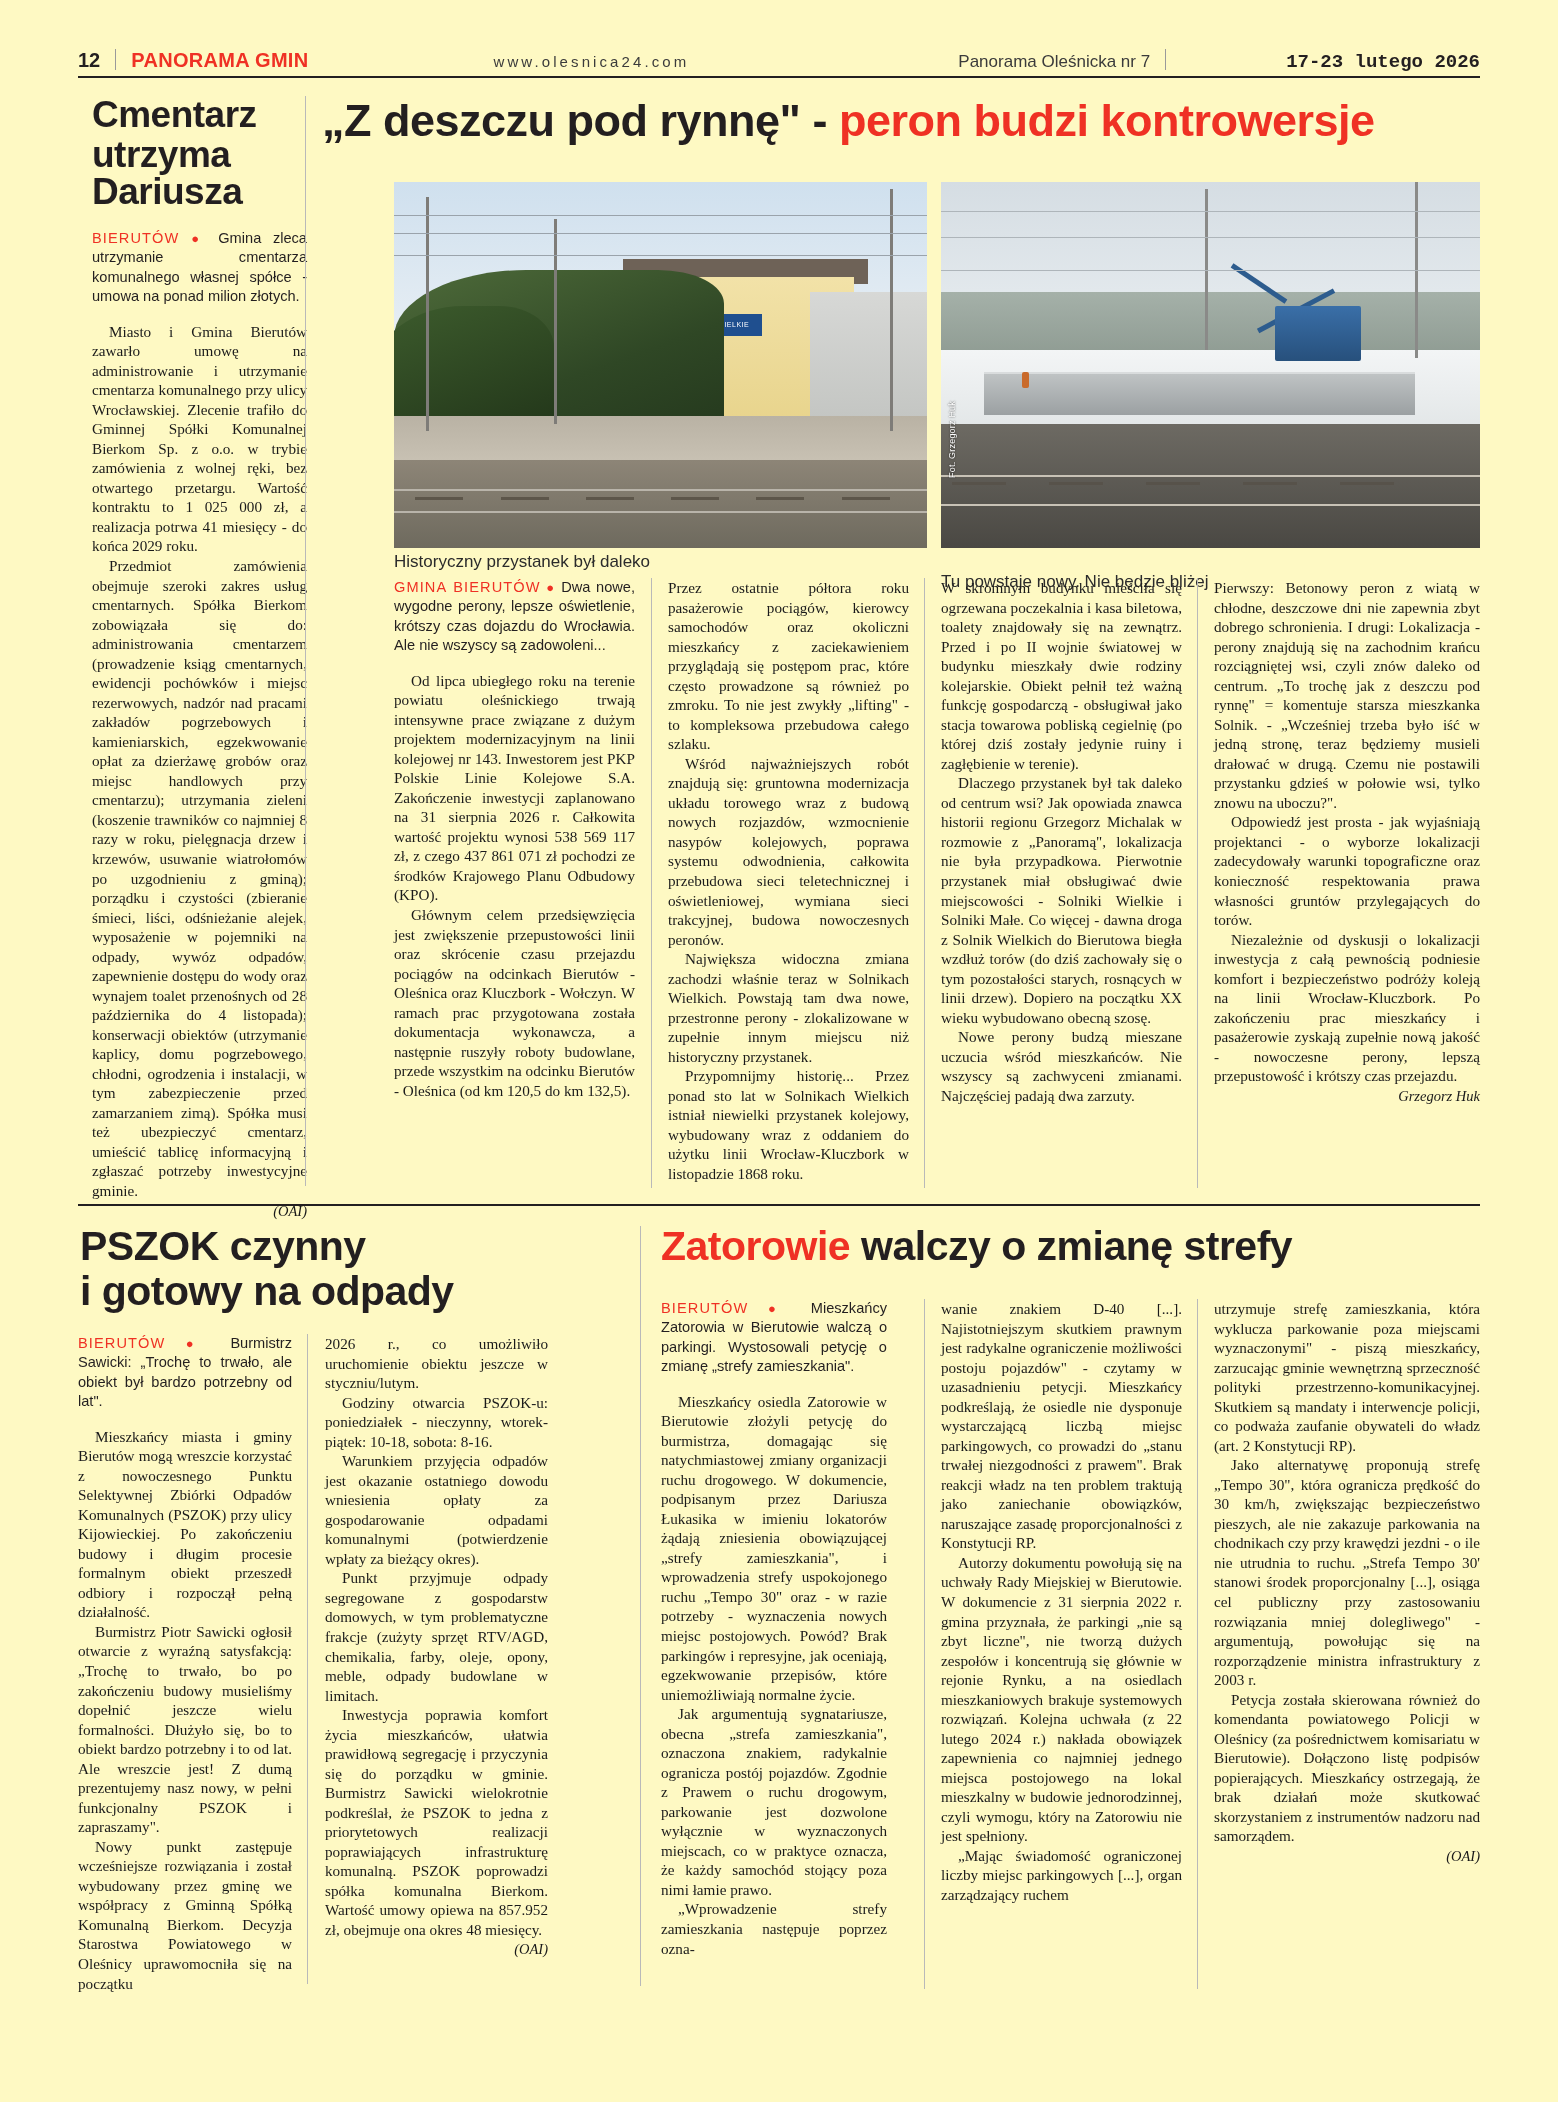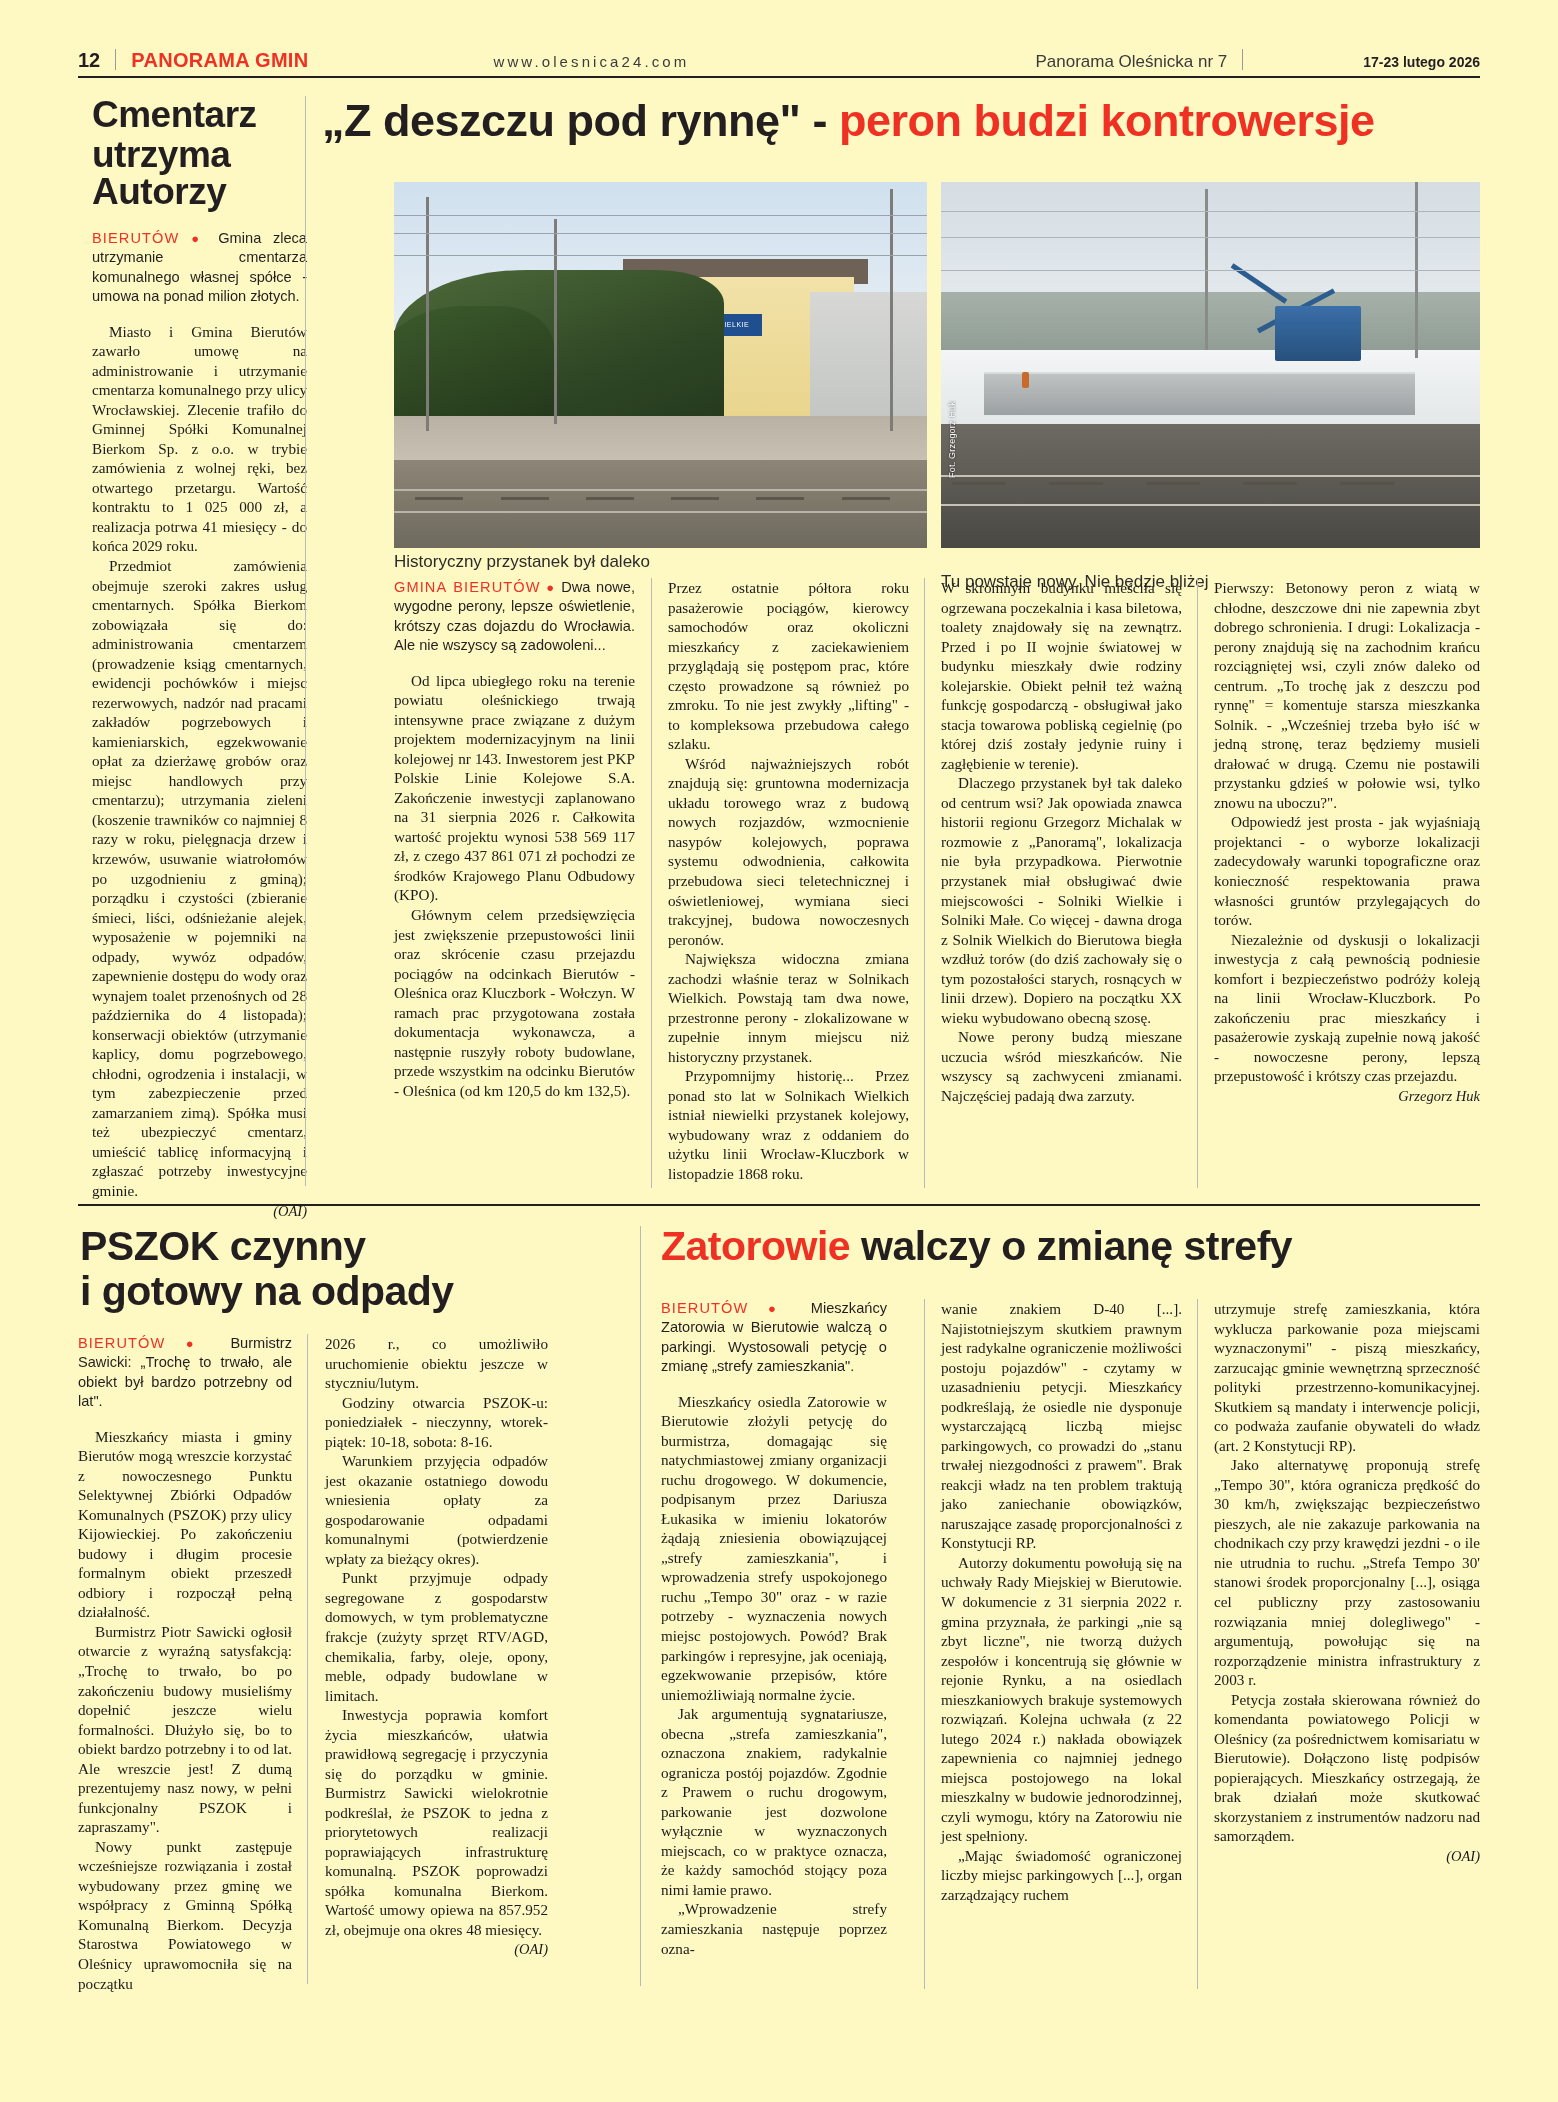--- a/index.html
+++ b/index.html
@@ -62,23 +62,23 @@
     margin-left: auto;
     display: flex;
     align-items: baseline;
   }
   .mh-issue {
     font-family: "Liberation Sans", sans-serif;
     font-size: 17px;
     color: #3b3b3b;
   }
   .mh-date {
-    font-family: Liberation Sans, sans-serif;
+    font-family: Liberation Mono, monospace;
     font-weight: bold;
-    font-size: 14px;
+    font-size: 19px;
     color: #231f20;
     margin-left: 105px;
   }
   .rule-top {
     position: absolute;
     left: 78px;
     top: 76px;
     width: 1402px;
     height: 2px;
     background: #231f20;
@@ -287,21 +287,21 @@
       <span class="mh-issue">Panorama Oleśnicka nr 7</span>
       <span class="mh-divider"></span>
       <span class="mh-date">17-23 lutego 2026</span>
     </span>
   </div>
   <div class="rule-top"></div>
 
   <div style="position:absolute;left:92px;top:96px;width:215px;">
     <div class="hl-black" style="font-size:37px;">
       <div>Cmentarz</div>
-      <div style="margin-top:3px;">utrzyma Autorzy</div>
+      <div style="margin-top:3px;">utrzyma Dariusza</div>
     </div>
 
     <div class="lead" style="margin-top:19px;">
       <span class="place">BIERUTÓW</span>
       <span class="dot">●</span>
       <span>Gmina zleca utrzymanie cmentarza komunalnego własnej spółce - umowa na ponad milion złotych.</span>
     </div>
 
     <div class="body" style="margin-top:15px;">
       <p>Miasto i Gmina Bierutów zawarło umowę na administrowanie i utrzymanie cmentarza komunalnego przy ulicy Wrocławskiej. Zlecenie trafiło do Gminnej Spółki Komunalnej Bierkom Sp. z o.o. w trybie zamówienia z wolnej ręki, bez otwartego przetargu. Wartość kontraktu to 1 025 000 zł, a realizacja potrwa 41 miesięcy - do końca 2029 roku.</p>

